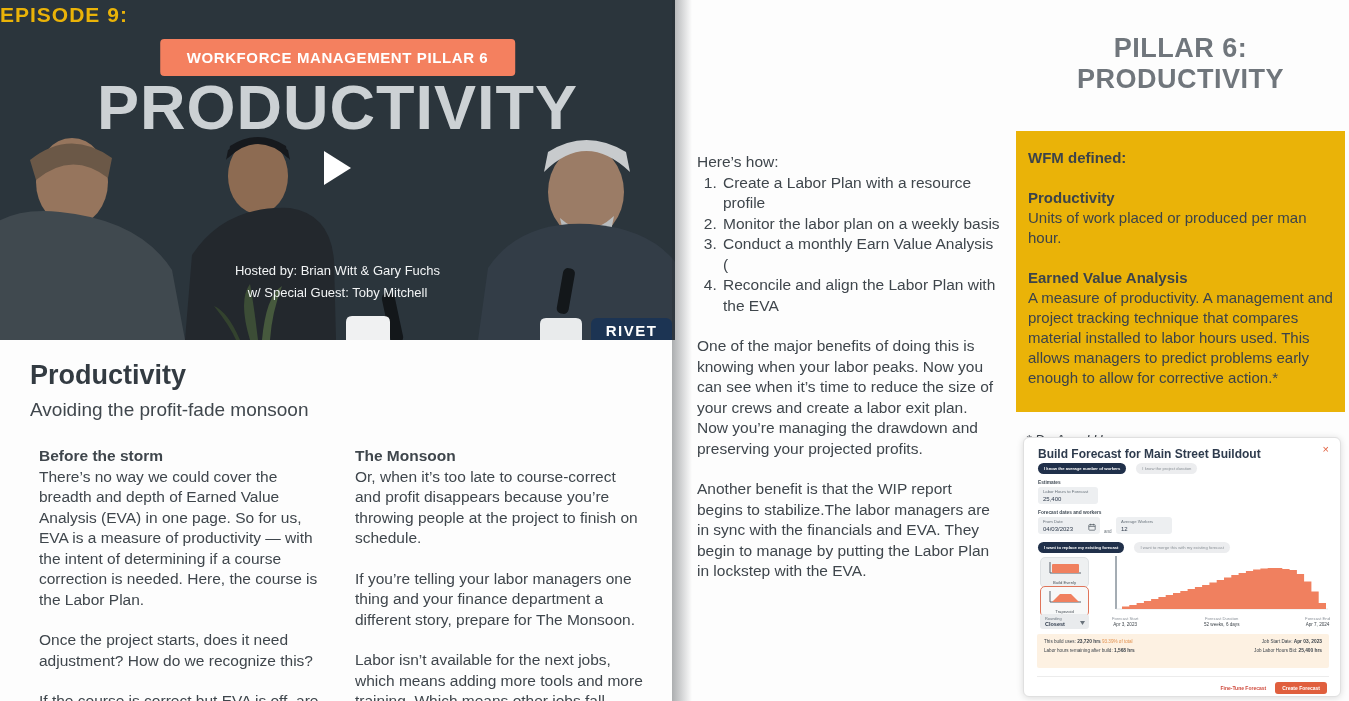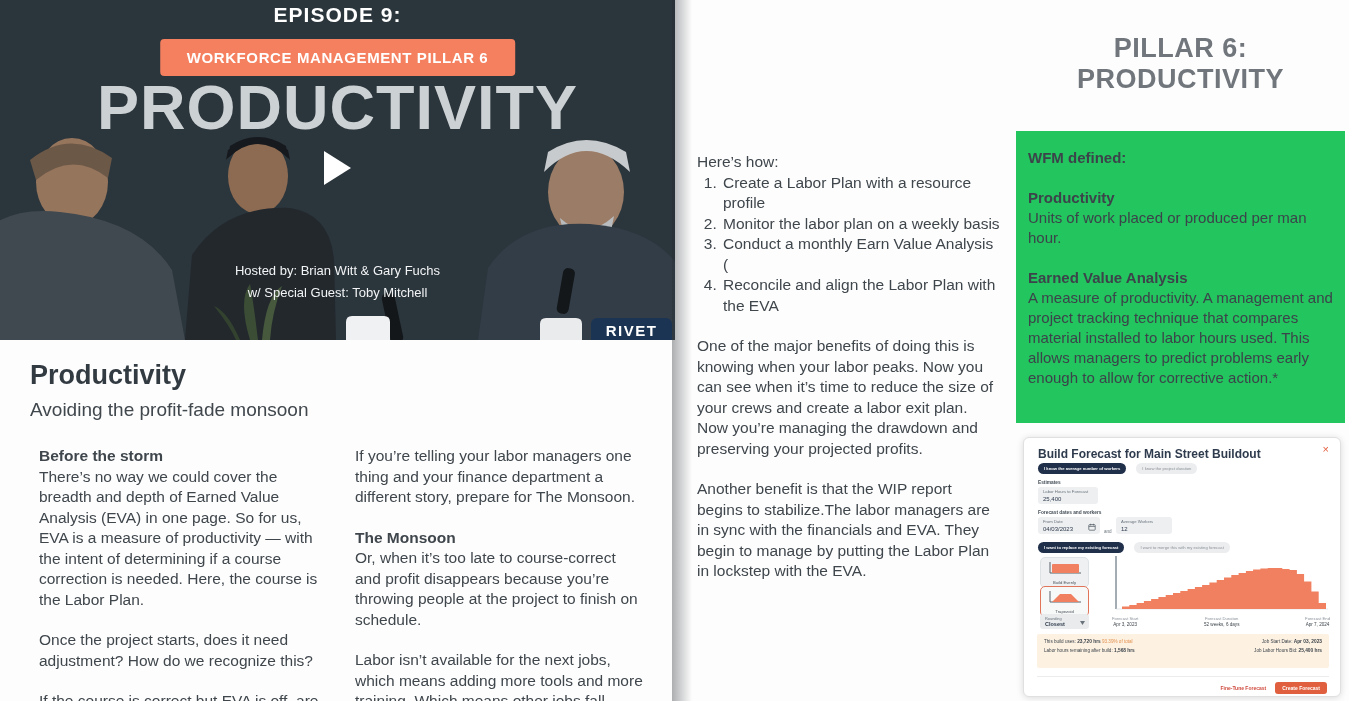--- a/index.html
+++ b/index.html
@@ -4,21 +4,21 @@
 <style>
   * { box-sizing: border-box; }
   html,body { margin:0; padding:0; background:#fff; }
   #canvas {
     position:relative; width:1349px; height:701px; overflow:hidden;
     font-family:"Liberation Sans", sans-serif; background:#fdfdfd; color:#3f464c;
   }
 
   
   .hero { position:absolute; left:0; top:0; width:675px; height:340px; background:#2b353c; overflow:hidden; }
-  .hero-episode { position:absolute; top:3px; left:0; width:100%; text-align:center; color:#ffffff; font-size:21px; font-weight:bold; letter-spacing:1px; }
+  .hero-episode { position:absolute; top:3px; left:0; width:100%; text-align:left; color:#eab308; font-size:21px; font-weight:bold; letter-spacing:1px; }
   .hero-badge { position:absolute; top:39px; left:50%; transform:translateX(-50%); background:#f4805f; color:#fff; font-size:15px; font-weight:bold; letter-spacing:.6px; padding:10px 27px; border-radius:4px; white-space:nowrap; }
   .hero-title { position:absolute; top:76px; left:0; width:100%; text-align:center; color:#ccd1d4; font-size:63px; font-weight:bold; letter-spacing:1px; line-height:1; white-space:nowrap; }
   .hero-photo { position:absolute; left:0; top:0; width:675px; height:340px; }
   .play-btn { position:absolute; left:324px; top:151px; width:0; height:0; border-left:27px solid #fff; border-top:17px solid transparent; border-bottom:17px solid transparent; cursor:pointer; }
   .hero-hosted { position:absolute; top:260px; left:0; width:100%; text-align:center; color:#f2f4f5; font-size:13px; line-height:22px; }
   .rivet-badge { position:absolute; left:591px; top:318px; width:81px; height:30px; background:#1c3453; border-radius:6px; color:#fff; font-weight:bold; font-size:15px; letter-spacing:1.5px; text-align:center; line-height:26px; }
 
   
   .fold { position:absolute; left:672px; top:0; width:20px; height:701px; background:linear-gradient(to right, rgba(40,45,50,.38), rgba(40,45,50,0)); pointer-events:none; }
 
@@ -34,21 +34,21 @@
   
   .midcol { position:absolute; left:697px; top:152px; width:303px; font-size:15.5px; line-height:20.5px; color:#3f464c; }
   .midcol p { margin:0 0 20px 0; }
   .midcol .bh { font-weight:bold; }
   .midcol ol { margin:0 0 20px 0; padding-left:24px; }
   .midcol li { padding-left:2px; }
 
   
   .sidebar { position:absolute; left:1012px; top:0; width:337px; }
   .sidebar-title { margin-top:33px; text-align:center; font-size:27px; font-weight:bold; color:#70767c; letter-spacing:.5px; }
-  .wfm-box { margin:36px 4px 0 4px; background:#22c55e; padding:17px 12px 35px 12px; font-size:15px; line-height:20px; color:#3c434a; }
+  .wfm-box { margin:36px 4px 0 4px; background:#eab308; padding:17px 12px 24px 12px; font-size:15px; line-height:20px; color:#3c434a; }
   .wfm-box .bh { font-weight:bold; }
   .wfm-box p { margin:0 0 20px 0; }
   .wfm-box p:last-child { margin-bottom:0; }
   .footnote { margin:20px 0 0 14px; font-style:italic; font-size:13.5px; color:#3a4148; }
 
   
   .modal { position:absolute; left:1023px; top:437px; width:318px; height:260px; background:#fff; border:1px solid #e0e0e0; border-radius:6px; box-shadow:0 1px 7px rgba(0,0,0,.14); }
   .modal * { white-space:nowrap; }
   .m-title { position:absolute; left:14px; top:9px; font-size:12px; font-weight:bold; color:#2e3b4d; }
   .m-close { position:absolute; right:11px; top:6px; font-size:11px; color:#e2603f; cursor:pointer; line-height:11px; }
@@ -139,23 +139,23 @@
     <h1>Productivity</h1>
     <div class="sub">Avoiding the profit-fade monsoon</div>
     <div class="cols">
       <div class="col">
         <p><span class="bh">Before the storm</span><br>
            <span>There’s no way we could cover the breadth and depth of Earned Value Analysis (EVA) in one page. So for us, EVA is a measure of productivity — with the intent of determining if a course correction is needed. Here, the course is the Labor Plan.</span></p>
         <p>Once the project starts, does it need adjustment? How do we recognize this?</p>
         <p>If the course is correct but EVA is off, are we still on track? Is there time to fix it?</p>
       </div>
       <div class="col">
-        <p>If you’re telling your labor managers one thing and your finance department a different story, prepare for The Monsoon.</p>
         <p><span class="bh">The Monsoon</span><br>
            <span>Or, when it’s too late to course-correct and profit disappears because you’re throwing people at the project to finish on schedule.</span></p>
+        <p>If you’re telling your labor managers one thing and your finance department a different story, prepare for The Monsoon.</p>
         <p>Labor isn’t available for the next jobs, which means adding more tools and more training. Which means other jobs fall behind and you’ve created your own labor shortage. You</p>
       </div>
     </div>
   </div>
 
   <div class="midcol">
     <div>Here’s how:</div>
     <ol>
       <li>Create a Labor Plan with a resource profile</li>
       <li>Monitor the labor plan on a weekly basis</li>

